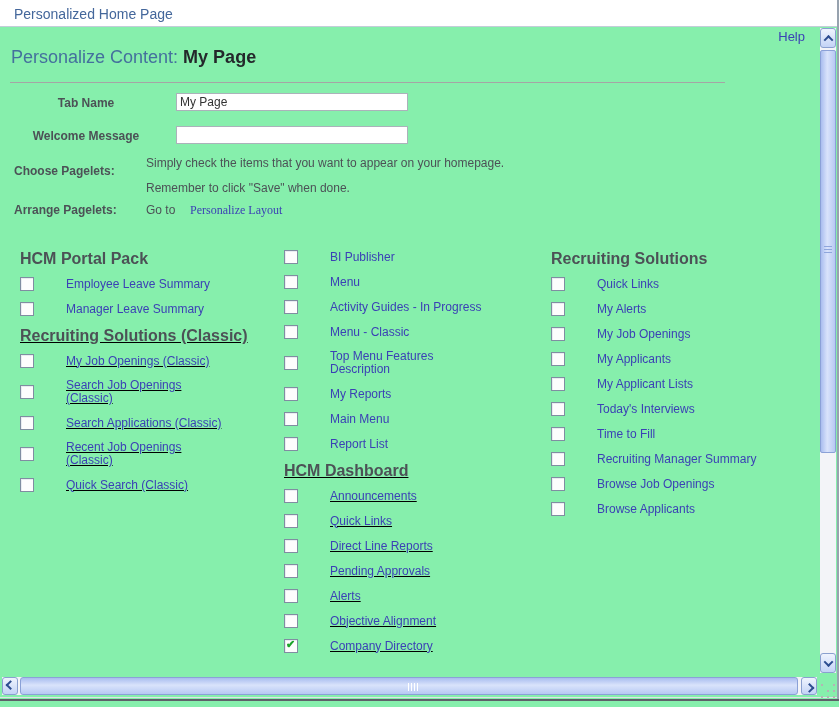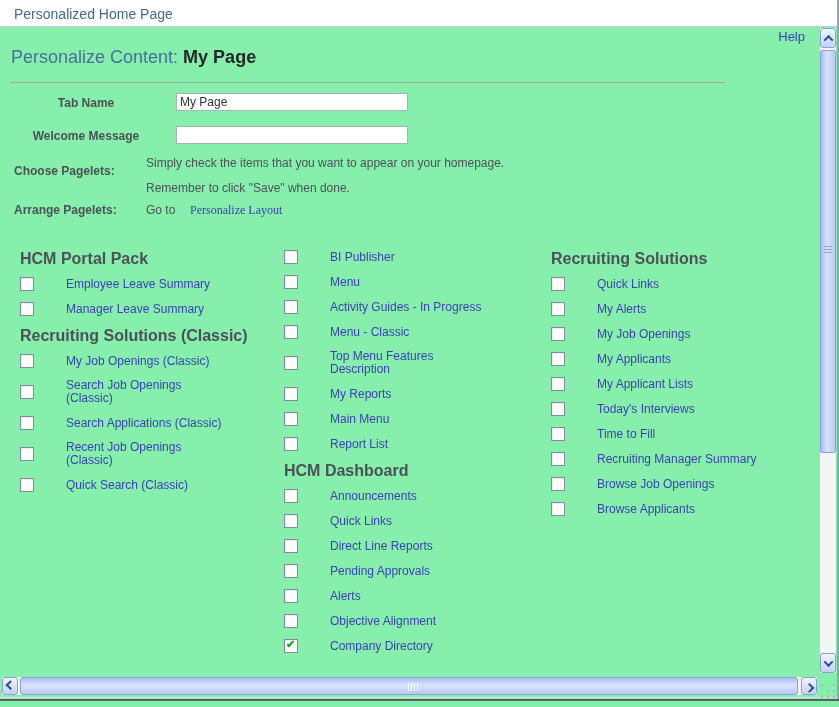--- a/index.html
+++ b/index.html
@@ -24,21 +24,21 @@
   .txt-input{position:absolute;width:224px;height:14px;border:1px solid #abb2ba;font-family:"Liberation Sans",sans-serif;
     font-size:12px;color:#333;padding:1px 3px;background:#fff;}
   .plain-text{position:absolute;font-size:12px;color:#4c5156;white-space:nowrap;}
   .link{color:#3b41b5;cursor:pointer;}
 
   
   .pagelet-col{position:absolute;top:250px;}
   .col-0{left:20px;width:252px;}
   .col-1{left:284px;width:255px;}
   .col-2{left:551px;width:262px;}
-  .section + .section{margin-top:3px;}
+  .section + .section{margin-top:3px;text-decoration:underline;}
   .section-heading{font-size:16px;font-weight:bold;color:#4c5156;margin:0 0 9px 0;white-space:nowrap;}
   .item-row{display:flex;align-items:center;margin-bottom:11px;}
   .checkbox{width:12px;height:12px;border:1px solid #808da1;background:#fdfdfd;
     box-shadow:inset 1px 1px 0 #e9ecf1;flex:none;position:relative;cursor:pointer;}
   .checkbox.checked::after{content:"\2714";position:absolute;left:1px;top:-2px;font-size:11px;
     font-weight:bold;color:#1ca32a;}
   .item-label{margin-left:32px;font-size:12px;color:#3b41b5;line-height:13px;white-space:nowrap;cursor:pointer;}
 
   
   .sb-btn{position:absolute;background:linear-gradient(180deg,#eff4fe,#c3d3f6);border:1px solid #8aa0cf;

